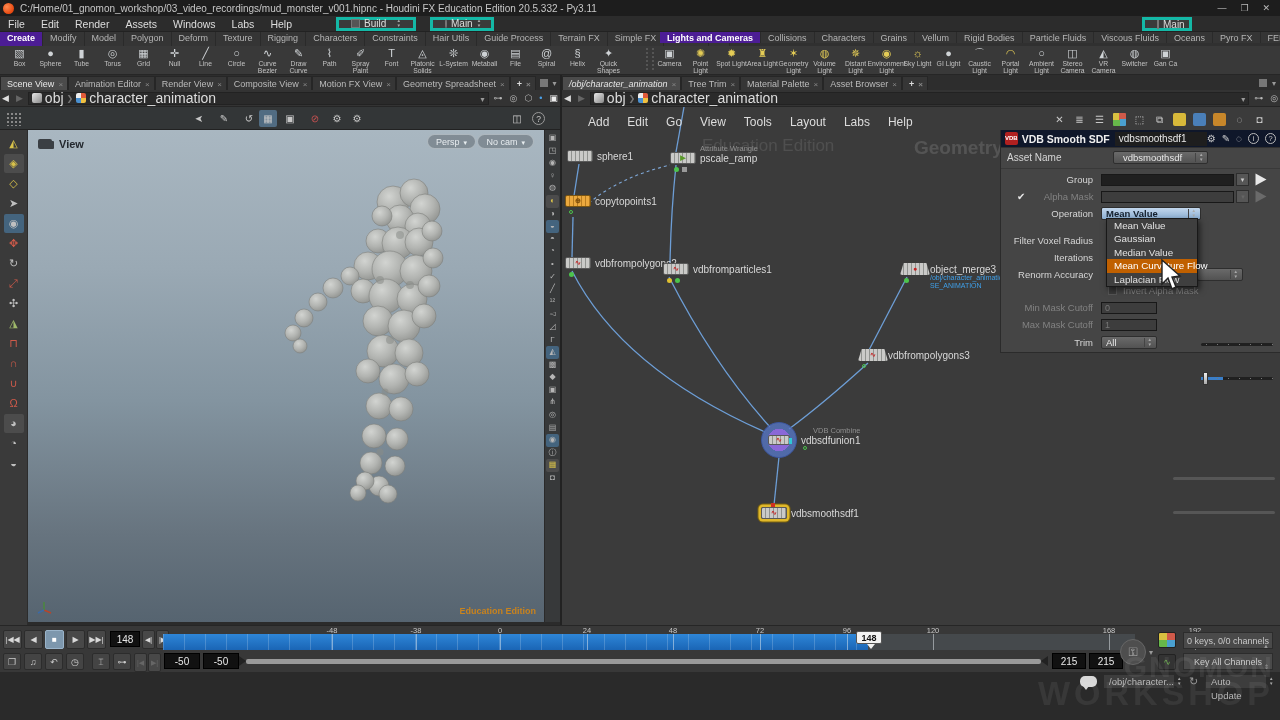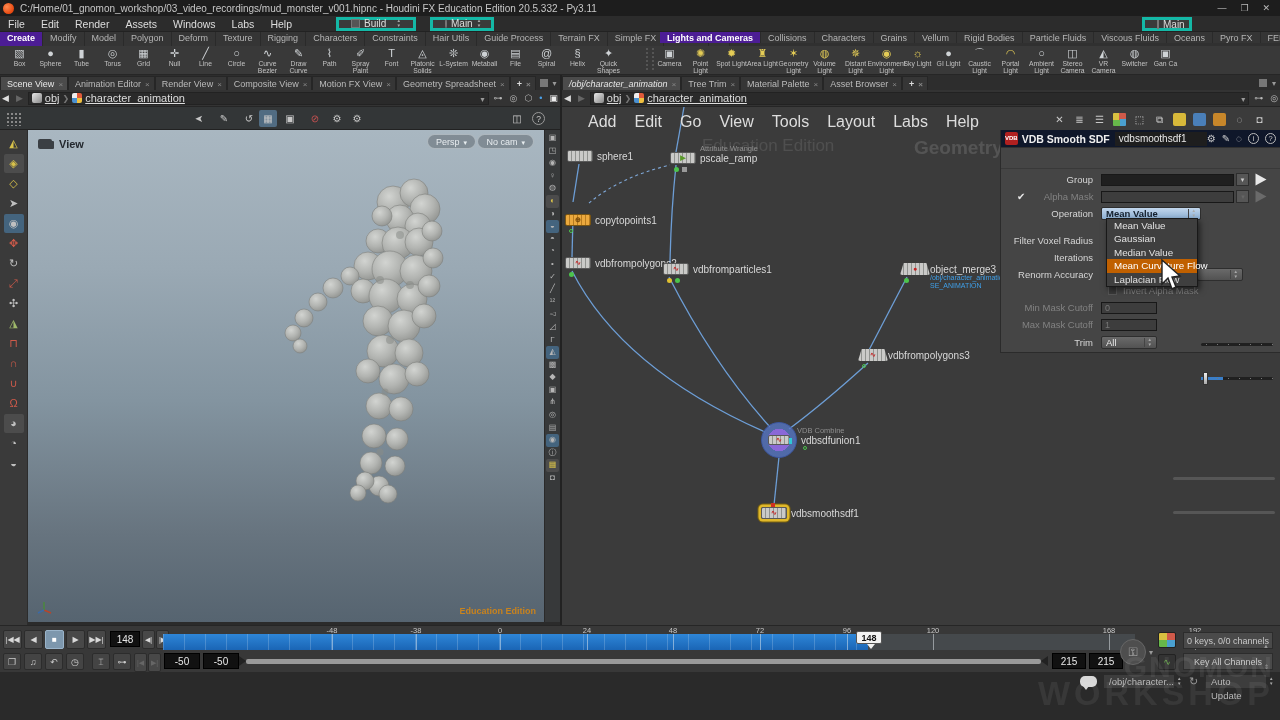--- a/index.html
+++ b/index.html
@@ -60,21 +60,21 @@
   
   .pathbar { height:17px; background:#333; display:flex; align-items:center; gap:3px; border-bottom:1px solid #252525; }
   #pathbar-left { left:0; top:90px; width:560px; }
   #pathbar-right { left:560px; top:90px; width:720px; border-left:2px solid #222; }
   .navarrow { font-size:9px; color:#ddd; padding:0 2px; }
   .navarrow.dim { color:#666; }
   .path-field { flex:1; height:13px; background:#2a2a2a; border:1px solid #222; display:flex; align-items:center; gap:3px; padding:0 3px; }
   .chip-ic { width:10px; height:10px; border-radius:2px; background:linear-gradient(135deg,#e8e8e8,#888); display:inline-block; }
   .chip-ic.colored { background:conic-gradient(#e05a3a 0 25%, #f0c040 0 50%, #4a90d0 0 75%, #eee 0); }
   .path-sep { color:#777; font-size:8px; }
-  .path-txt { color:#ddd; font-size:11px;text-decoration:underline; }
+  .path-txt { color:#ddd; font-size:14px; }
   .bar-ic { color:#b8b8b8; font-size:9px; padding:0 2px; }
 
   
   #vp-toolbar { left:0; top:107px; width:560px; height:23px; background:#333637; border-bottom:1px solid #222; }
   #grid-handle { left:6px; top:112px; width:16px; height:14px;
     background-image:radial-gradient(#888 1px, transparent 1px); background-size:4px 4px; }
   .vtb-ic { position:absolute; top:110px; width:18px; height:17px; color:#c8c8c8; font-size:10px; text-align:center; line-height:17px; }
   .vtb-ic.hl { background:#516c82; border-radius:2px; }
   .vtb-ic.red { color:#c05050; }
   .circ { border:1px solid #999; border-radius:50%; width:13px; height:13px; line-height:12px; font-size:8.5px; top:112px; }
@@ -97,21 +97,21 @@
   #axis-gizmo { position:absolute; left:8px; bottom:8px; width:16px; height:14px; }
   #stowbar { left:544px; top:130px; width:16px; height:492px; background:#37393a; border-left:1px solid #2a2a2a;
     display:flex; flex-direction:column; align-items:center; padding-top:2px; gap:0px; }
   .sb-ic { width:13px; height:12.6px; font-size:8px; line-height:12px; text-align:center; color:#b5b5b5; }
   .sb-ic.hl { background:#44647e; border-radius:2px; }
   .sb-ic.y { color:#d8c24a; background:#4c4c4c; border-radius:2px; }
 
   
   #netpane { left:560px; top:107px; width:720px; height:518px; background:#3b3b3b; overflow:hidden; border-left:2px solid #222; }
   #net-menu { position:absolute; left:0; top:6px; width:720px; height:17px; display:flex; align-items:center; padding-left:18px; gap:2px; }
-  .net-menu-item { padding:0 8px; color:#ddd; font-size:16px; }
+  .net-menu-item { padding:0 8px; color:#ddd; font-size:12px; }
   #net-icons { position:absolute; right:14px; top:6px; display:flex; gap:7px; align-items:center; }
   .net-ic { width:13px; height:13px; font-size:10px; line-height:13px; color:#c8c8c8; text-align:center; }
   .net-ic.note { background:#d8b93a; border-radius:2px; }
   .net-ic.img { background:#4a7fb8; border-radius:2px; }
   .net-ic.stack { background:#c8872a; border-radius:2px; }
   .net-ic.grid { background:conic-gradient(#d05a4a 0 25%,#4aa0d0 0 50%,#67b84a 0 75%,#d8c040 0); border-radius:1px; }
   .wm1 { position:absolute; left:140px; top:29px; font-size:17px; color:rgba(255,255,255,0.10); }
   .wm2 { position:absolute; left:352px; top:30px; font-size:19px; font-weight:bold; color:rgba(255,255,255,0.13); }
   #wires { position:absolute; left:0; top:0; pointer-events:none; }
 
@@ -129,21 +129,21 @@
   .badge.green-dot { background:#4cc44c; border-radius:50%; }
   .badge.green-ring { border:1.2px solid #4cc44c; border-radius:50%; width:4px; height:4px; }
   .badge.yellow-dot { background:#e0c030; border-radius:50%; }
   .badge.grey-square { background:#9a9a9a; }
   .nextra { position:absolute; left:30px; top:11px; color:#3f9fe8; font-size:7px; line-height:8px; white-space:nowrap; }
   .node.circle-wrap .nring { width:36px; height:36px; border-radius:50%;
     background:radial-gradient(circle, #8a68d8 0 46%, rgba(86,118,196,0.8) 47% 100%); border:1px solid #3c57a0;
     display:flex; align-items:center; justify-content:center; }
   .node.circle-wrap .nbody { width:22px; height:10px; }
   .node.circle-wrap .nlabel { left:40px; top:13px; }
-  .node.circle-wrap .ntype { left:36px; top:4px; }
+  .node.circle-wrap .ntype { left:52px; top:4px; }
   .node.circle-wrap .nbadges { left:42px; top:24px; }
   .node.ring-yellow .nbody { box-shadow:0 0 0 2.5px #e0b82a, 0 0 0 3.5px #7a6210; }
   .flag-red { position:absolute; left:9px; top:-5px; width:4px; height:4px; background:#d03020; }
   .flag-cyan { position:absolute; right:-3px; top:2px; width:3px; height:6px; background:#30c8d8; }
 
   
   #parampane { left:1000px; top:130px; width:280px; height:223px; background:#454545; border-left:1px solid #2b2b2b; border-bottom:1px solid #2b2b2b; }
   #param-header { position:absolute; left:0; top:0; width:280px; height:18px; background:#0f172a; display:flex; align-items:center; border-bottom:1px solid #303030; }
   #param-node-ic { width:13px; height:13px; margin:0 4px; border-radius:2px; background:#b02020; color:#fff; font-size:6px; font-weight:bold; text-align:center; line-height:13px; }
   #param-type { font-weight:bold; font-size:10.5px; color:#efefef; white-space:nowrap; }
@@ -808,21 +808,21 @@
           <div class="nbadges">
             <span class="badge green-dot"></span>
             <span class="badge grey-square"></span>
           </div>
           <div class="nextra">
             <div></div>
             <div></div>
           </div>
         </div>
 
-        <div class="node" style="left: 3px; top: 107px;">
+        <div class="node" style="left: 3px; top: 88px;">
           <div class="ntype"></div>
           <div class="nbody orange">
             <span class="nglyph copy">⊕</span>
           </div>
           <span class="nlabel">copytopoints1</span>
           <div class="nbadges">
             <span class="badge green-ring"></span>
 
           </div>
           <div class="nextra">
@@ -926,20 +926,27 @@
       <span id="param-name-field">vdbsmoothsdf1</span>
       <div id="param-hdr-ics">
         <span class="ph-ic">⚙</span>
         <span class="ph-ic">✎</span>
         <span class="ph-ic">◌</span>
         <span class="ph-circ">i</span>
         <span class="ph-circ">?</span>
       </div>
     </div>
 
+    <div class="prow" style="top:20px">
+      <span style="padding-left:6px; color:#d6d6d6">Asset Name</span>
+      <div class="pcombo" style="margin-left:52px; width:95px">
+        <span style="margin:0 auto">vdbsmoothsdf</span>
+          <span class="spin"></span>
+      </div>
+    </div>
     <div style="position:absolute; left:0; top:38px; width:280px; border-top:1px solid #393939"></div>
 
     <div class="prow" style="top:42px">
       <span class="plabel">Group</span>
       <div class="pfield" style="width:133px"></div>
       <span class="drop-btn" style="margin-left:2px">▾</span>
       <span class="cursor-pick" style="margin-left:6px"></span>
     </div>
 
     <div class="prow" style="top:59px">

